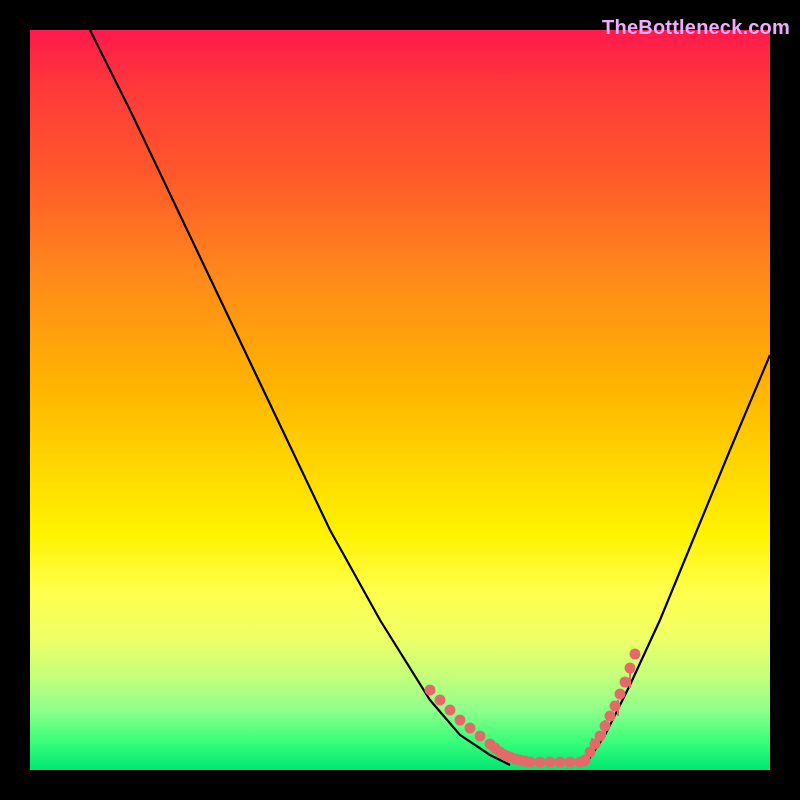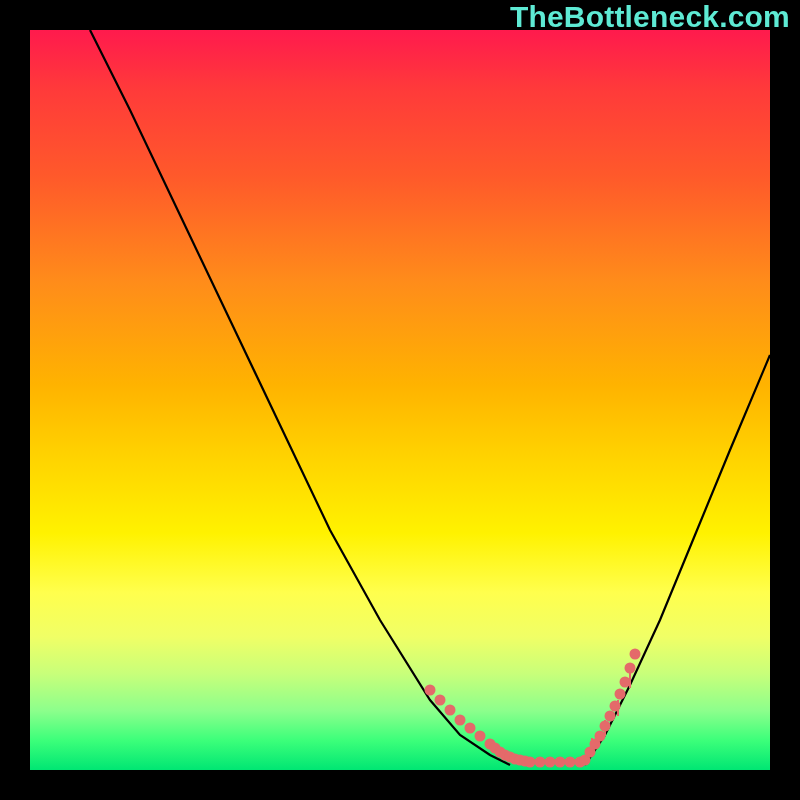--- a/index.html
+++ b/index.html
@@ -5,26 +5,26 @@
   * { margin: 0; padding: 0; box-sizing: border-box; }
   html, body { width: 800px; height: 800px; overflow: hidden; background: #000; }
   .frame {
     position: relative;
     width: 800px;
     height: 800px;
     background: #000;
   }
   .watermark {
     position: absolute;
-    top: 0;
+    top: 16px;
     right: 10px;
     font-family: Arial, Helvetica, sans-serif;
-    font-size: 30px;
+    font-size: 20px;
     font-weight: bold;
-    color: #5eead4;
+    color: #f0abfc;
     letter-spacing: 0.2px;
     z-index: 3;
   }
   .plot {
     position: absolute;
     left: 30px;
     top: 30px;
     width: 740px;
     height: 740px;
     background: linear-gradient(to bottom,

